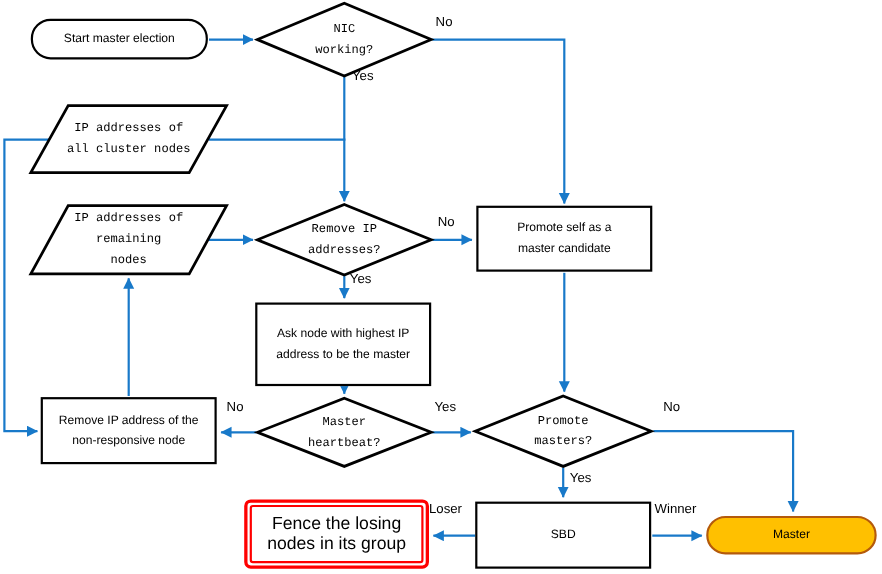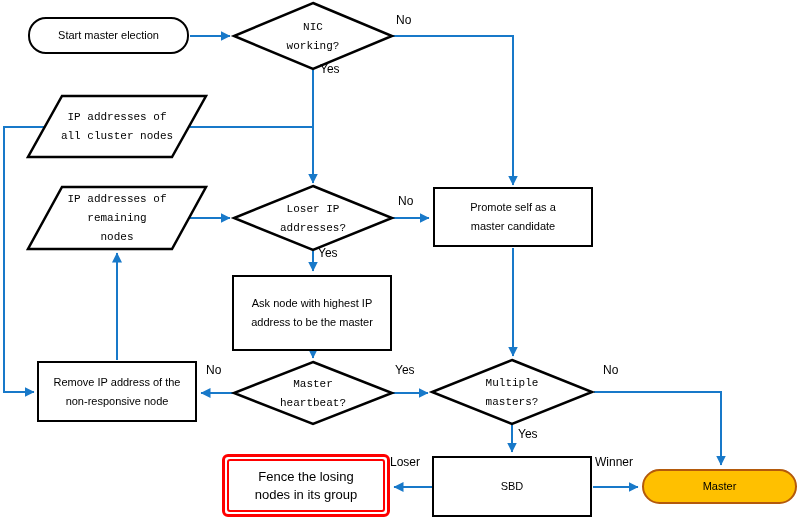--- a/index.html
+++ b/index.html
@@ -25,21 +25,21 @@
   }
   .elabel{position:absolute;font-size:12px;white-space:nowrap;}
   .fence-outer{
     position:absolute;box-sizing:border-box;background:#fff;
     border:3px solid var(--fence_border,#FF0000);border-radius:6px;padding:2px;
   }
   .fence-inner{
     box-sizing:border-box;width:100%;height:100%;
     border:2px solid var(--fence_border,#FF0000);border-radius:3px;
     display:flex;flex-direction:column;align-items:center;justify-content:center;
-    text-align:center;font-size:13px;line-height:18px;
+    text-align:center;font-size:16px;line-height:18px;
   }
 </style>
 </head>
 <body>
 
 <div class="canvas">
 
   <svg width="802" height="522" viewBox="0 0 802 522">
     <defs>
       <marker id="arrowhead" markerUnits="userSpaceOnUse" markerWidth="12" markerHeight="12" refX="9.5" refY="5" orient="auto">
@@ -118,31 +118,31 @@
     <span>all cluster nodes</span>
   </div>
 
   <div class="label" style="left:47px;top:190px;width:140px">
     <span>IP addresses of</span>
     <span>remaining</span>
     <span>nodes</span>
   </div>
 
   <div class="label" style="left:253px;top:200px;width:120px">
-    <span>Loser IP</span>
+    <span>Remove IP</span>
     <span>addresses?</span>
   </div>
 
   <div class="label" style="left:253px;top:375px;width:120px">
     <span>Master</span>
     <span>heartbeat?</span>
   </div>
 
   <div class="label" style="left:452px;top:374px;width:120px">
-    <span>Multiple</span>
+    <span>Promote</span>
     <span>masters?</span>
   </div>
 
   <div class="elabel" style="left:396px;top:13px">No</div>
   <div class="elabel" style="left:320px;top:62px">Yes</div>
   <div class="elabel" style="left:398px;top:194px">No</div>
   <div class="elabel" style="left:318px;top:246px">Yes</div>
   <div class="elabel" style="left:206px;top:363px">No</div>
   <div class="elabel" style="left:395px;top:363px">Yes</div>
   <div class="elabel" style="left:603px;top:363px">No</div>

